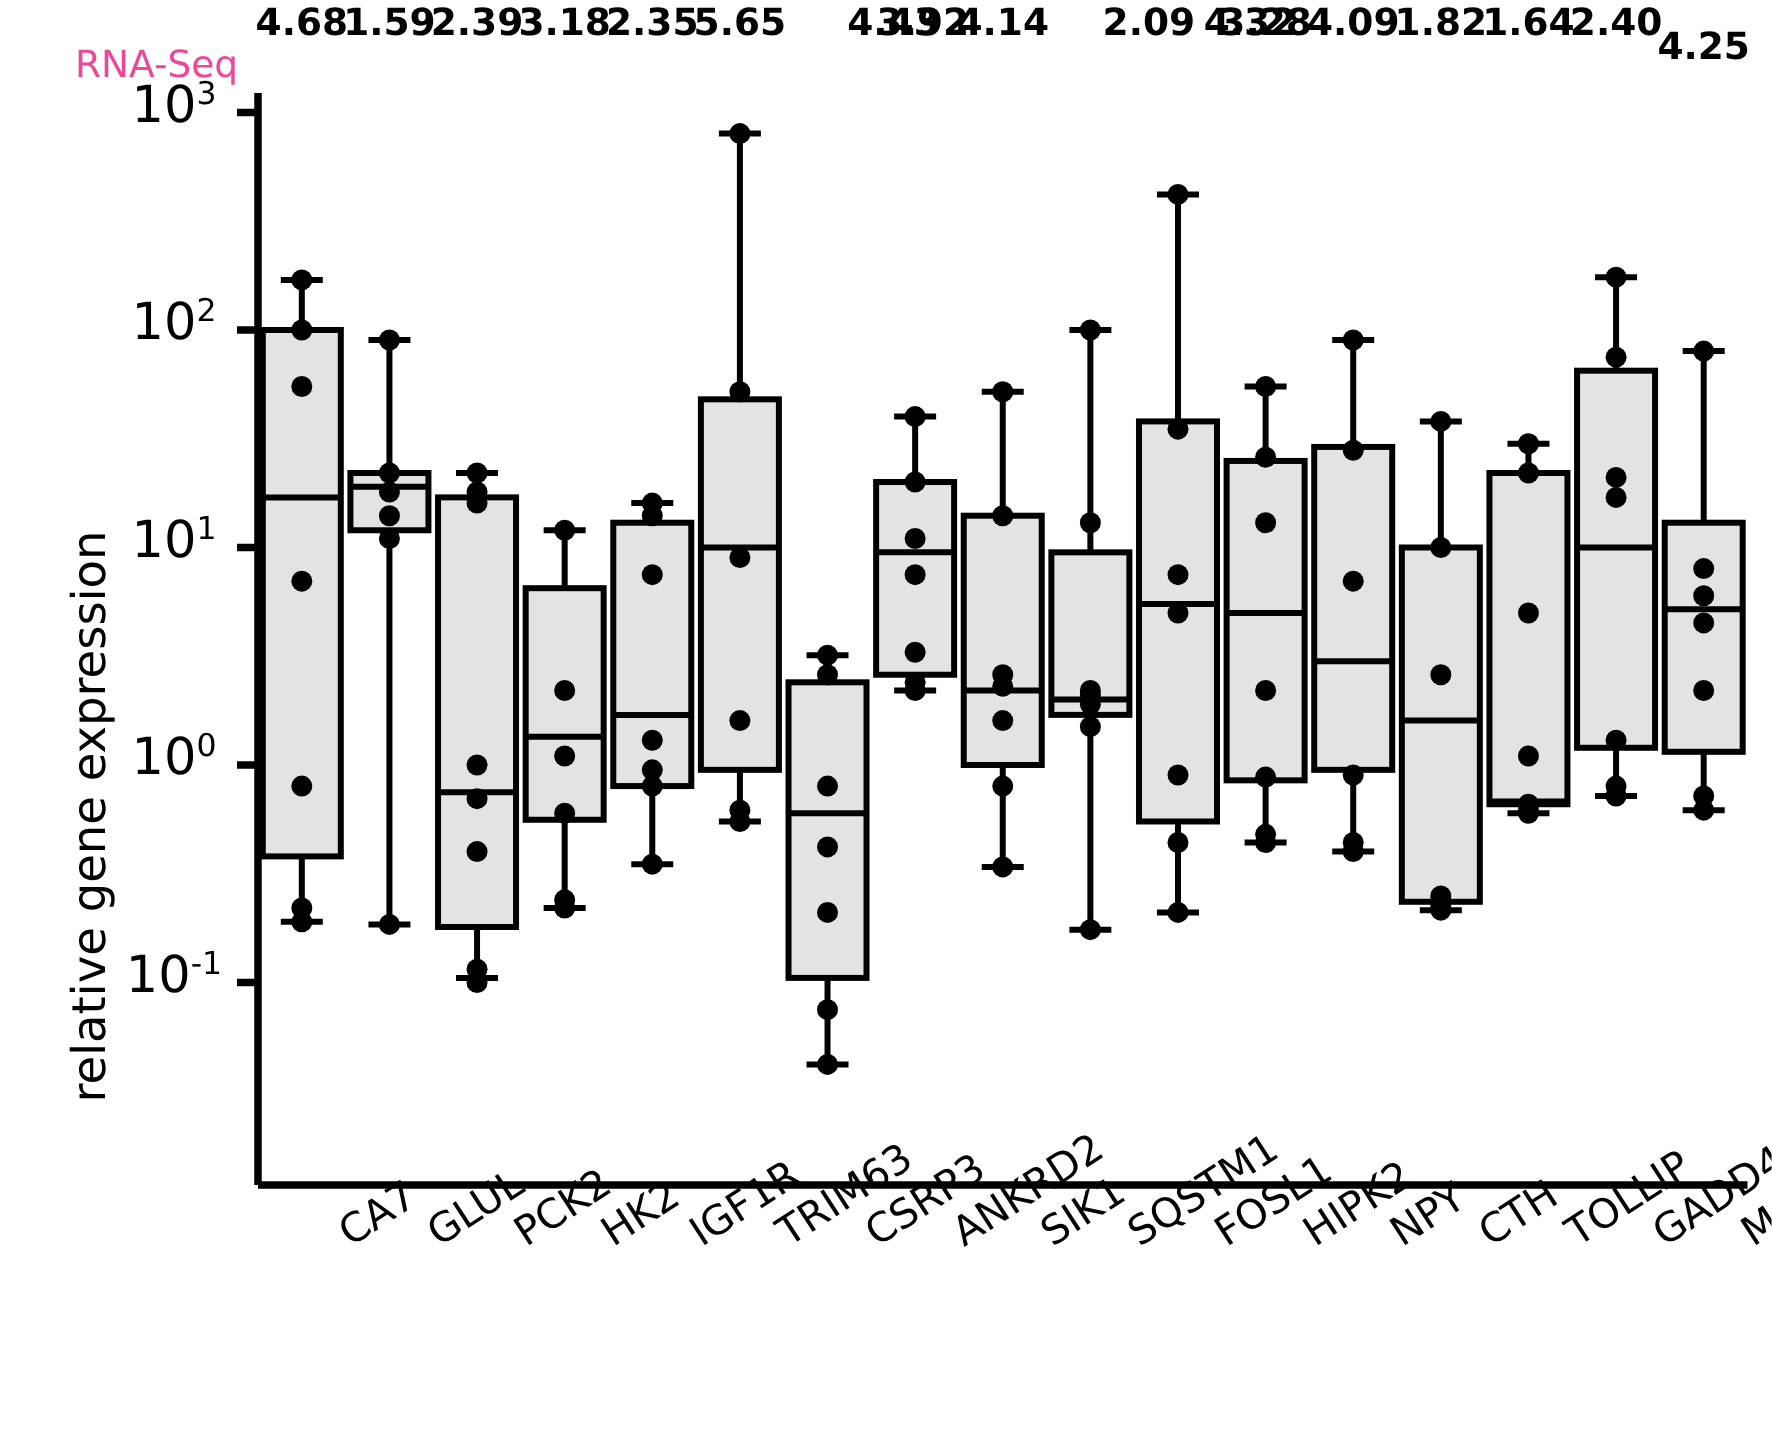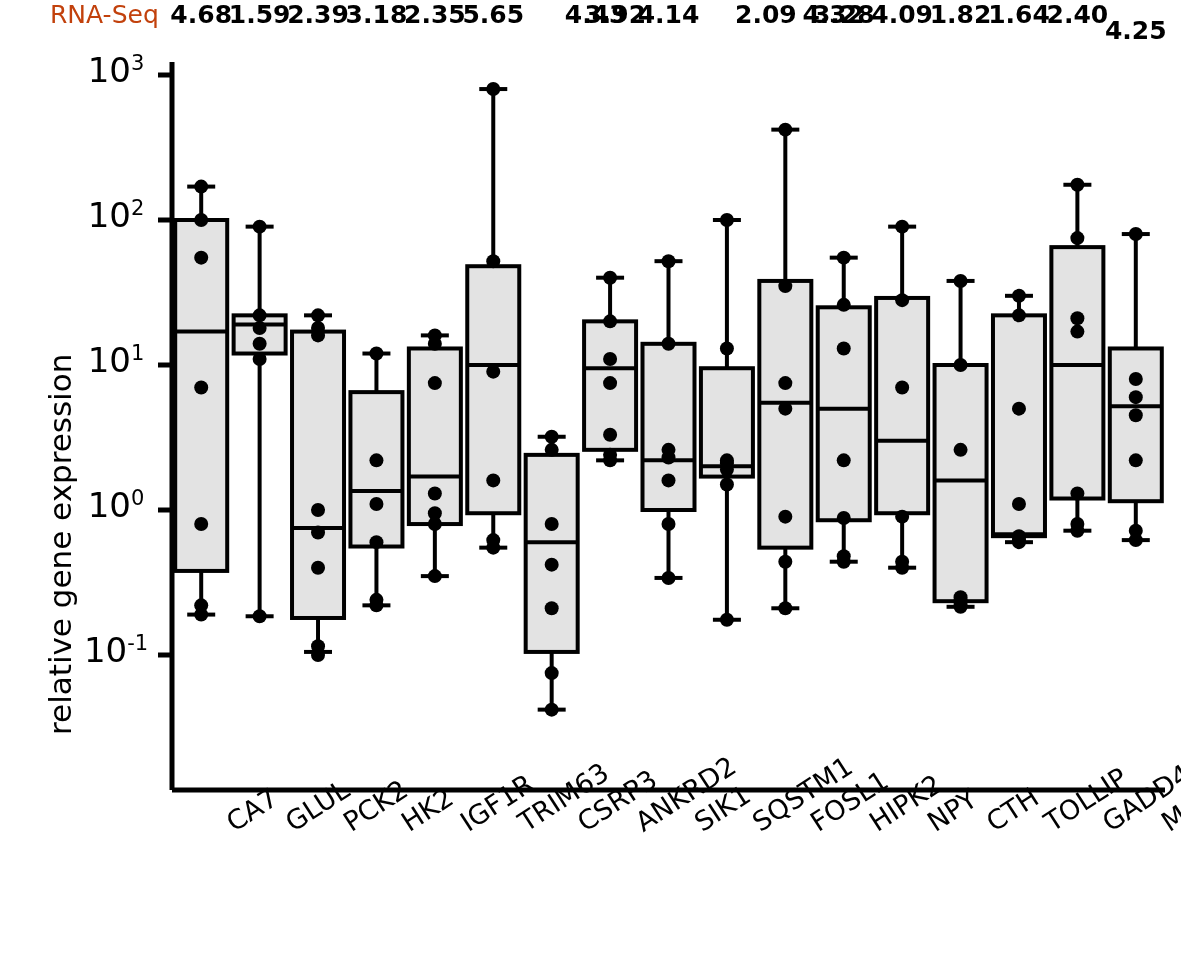--- a/index.html
+++ b/index.html
@@ -6,22 +6,23 @@
   body{
     width:1181px;height:964px;
     background:#ffffff;
     font-family:"DejaVu Sans", sans-serif;
     overflow:hidden;
   }
   #root{position:relative;width:1181px;height:964px;}
   .rna-label{
     position:absolute;
     font-size:25px;
-    color:#c2410c;
-    white-space:nowrap;
+    color:#ec4899;
+    white-space:nowrap;
+    margin-top:28px;
   }
   .rna-val{
     position:absolute;
     font-size:25px;
     font-weight:bold;
     color:#000;
     text-align:center;
     white-space:nowrap;
   }
   .ylabel{

